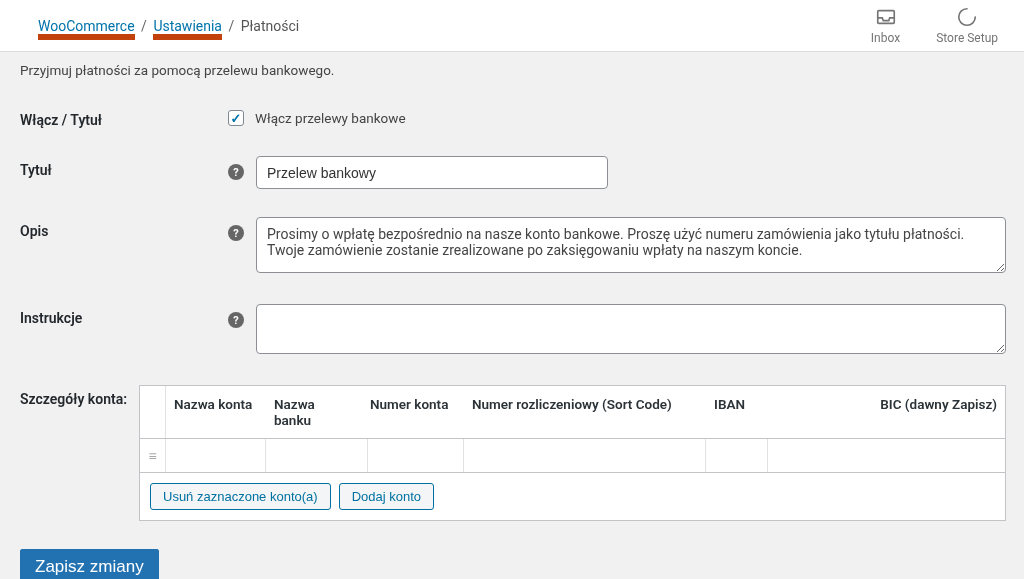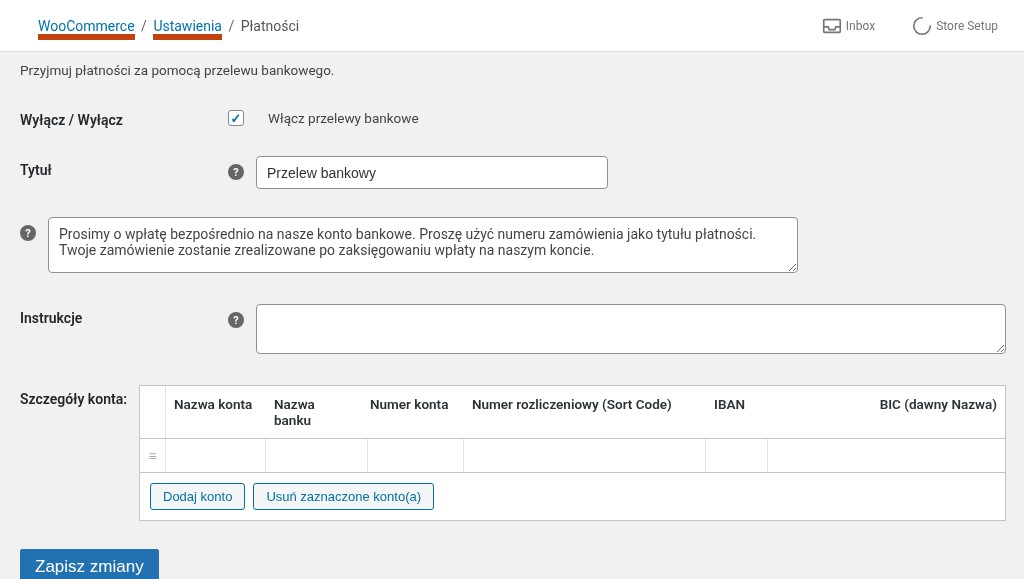--- a/index.html
+++ b/index.html
@@ -30,21 +30,21 @@
     text-decoration: none;
     border-bottom: 6px solid #c2410c;
   }
   .breadcrumb .sep { color: #666; margin: 0 3px; }
   .header-icons {
     display: flex;
     gap: 36px;
   }
   .header-icon {
     display: flex;
-    flex-direction: row;
+    flex-direction: column;
     align-items: center;
     gap: 3px;
     cursor: pointer;
     color: #757575;
     font-size: 12px;
   }
   .header-icon svg { width: 22px; height: 22px; }
   .content {
     padding: 10px 18px 18px 18px;
   }
@@ -80,21 +80,21 @@
     align-items: center;
     justify-content: center;
     margin-right: 12px;
     margin-top: 8px;
     flex-shrink: 0;
   }
   .form-field { flex: 1; }
   .checkbox-row {
     display: flex;
     align-items: center;
-    gap: 24px;
+    gap: 11px;
     padding-top: 4px;
   }
   .checkbox {
     width: 16px; height: 16px;
     border: 1px solid #7e8993;
     border-radius: 3px;
     background: #fff;
     display: flex;
     align-items: center;
     justify-content: center;
@@ -211,38 +211,39 @@
         </svg>
       <span>Store Setup</span>
     </div>
   </div>
 </div>
 
 <div class="content">
   <p class="description">Przyjmuj płatności za pomocą przelewu bankowego.</p>
 
   <div class="form-row">
-    <div class="form-label">Wyłącz / Wyłącz</div>
+    <div class="form-label">Włącz / Tytuł</div>
     <div class="form-field">
       <div class="checkbox-row">
         <div class="checkbox checked"></div>
         <span class="checkbox-label">Włącz przelewy bankowe</span>
       </div>
     </div>
   </div>
 
   <div class="form-row">
     <div class="form-label">Tytuł</div>
     <span class="help-icon">?</span>
     <div class="form-field">
       <input type="text" class="text-input" value="Przelew bankowy" style="">
     </div>
   </div>
 
   <div class="form-row">
+    <div class="form-label">Opis</div>
     <span class="help-icon">?</span>
     <div class="form-field">
       <textarea class="text-area" style="">Prosimy o wpłatę bezpośrednio na nasze konto bankowe. Proszę użyć numeru zamówienia jako tytułu płatności. Twoje zamówienie zostanie zrealizowane po zaksięgowaniu wpłaty na naszym koncie.</textarea>
     </div>
   </div>
 
   <div class="form-row">
     <div class="form-label">Instrukcje</div>
     <span class="help-icon">?</span>
     <div class="form-field">
@@ -254,34 +255,34 @@
     <div class="form-label">Szczegóły konta:</div>
     <div class="form-field">
       <div class="accounts-table">
         <div class="accounts-head">
           <div class="accounts-cell col-handle"></div>
           <div class="accounts-cell col-a">Nazwa konta</div>
           <div class="accounts-cell col-c">Nazwa banku</div>
           <div class="accounts-cell col-b">Numer konta</div>
           <div class="accounts-cell col-d">Numer rozliczeniowy (Sort Code)</div>
           <div class="accounts-cell col-e">IBAN</div>
-          <div class="accounts-cell col-f">BIC (dawny Nazwa)</div>
+          <div class="accounts-cell col-f">BIC (dawny Zapisz)</div>
         </div>
         <div class="accounts-row">
           <div class="accounts-cell col-handle">≡</div>
           <div class="accounts-cell col-a"></div>
           <div class="accounts-cell col-b"></div>
           <div class="accounts-cell col-c"></div>
           <div class="accounts-cell col-d"></div>
           <div class="accounts-cell col-e"></div>
           <div class="accounts-cell col-f"></div>
         </div>
         <div class="accounts-foot">
+          <button class="btn-secondary">Usuń zaznaczone konto(a)</button>
           <button class="btn-secondary">Dodaj konto</button>
-          <button class="btn-secondary">Usuń zaznaczone konto(a)</button>
         </div>
       </div>
     </div>
   </div>
 
   <div class="submit-row">
     <button class="btn-primary">Zapisz zmiany</button>
   </div>
 </div>
 

